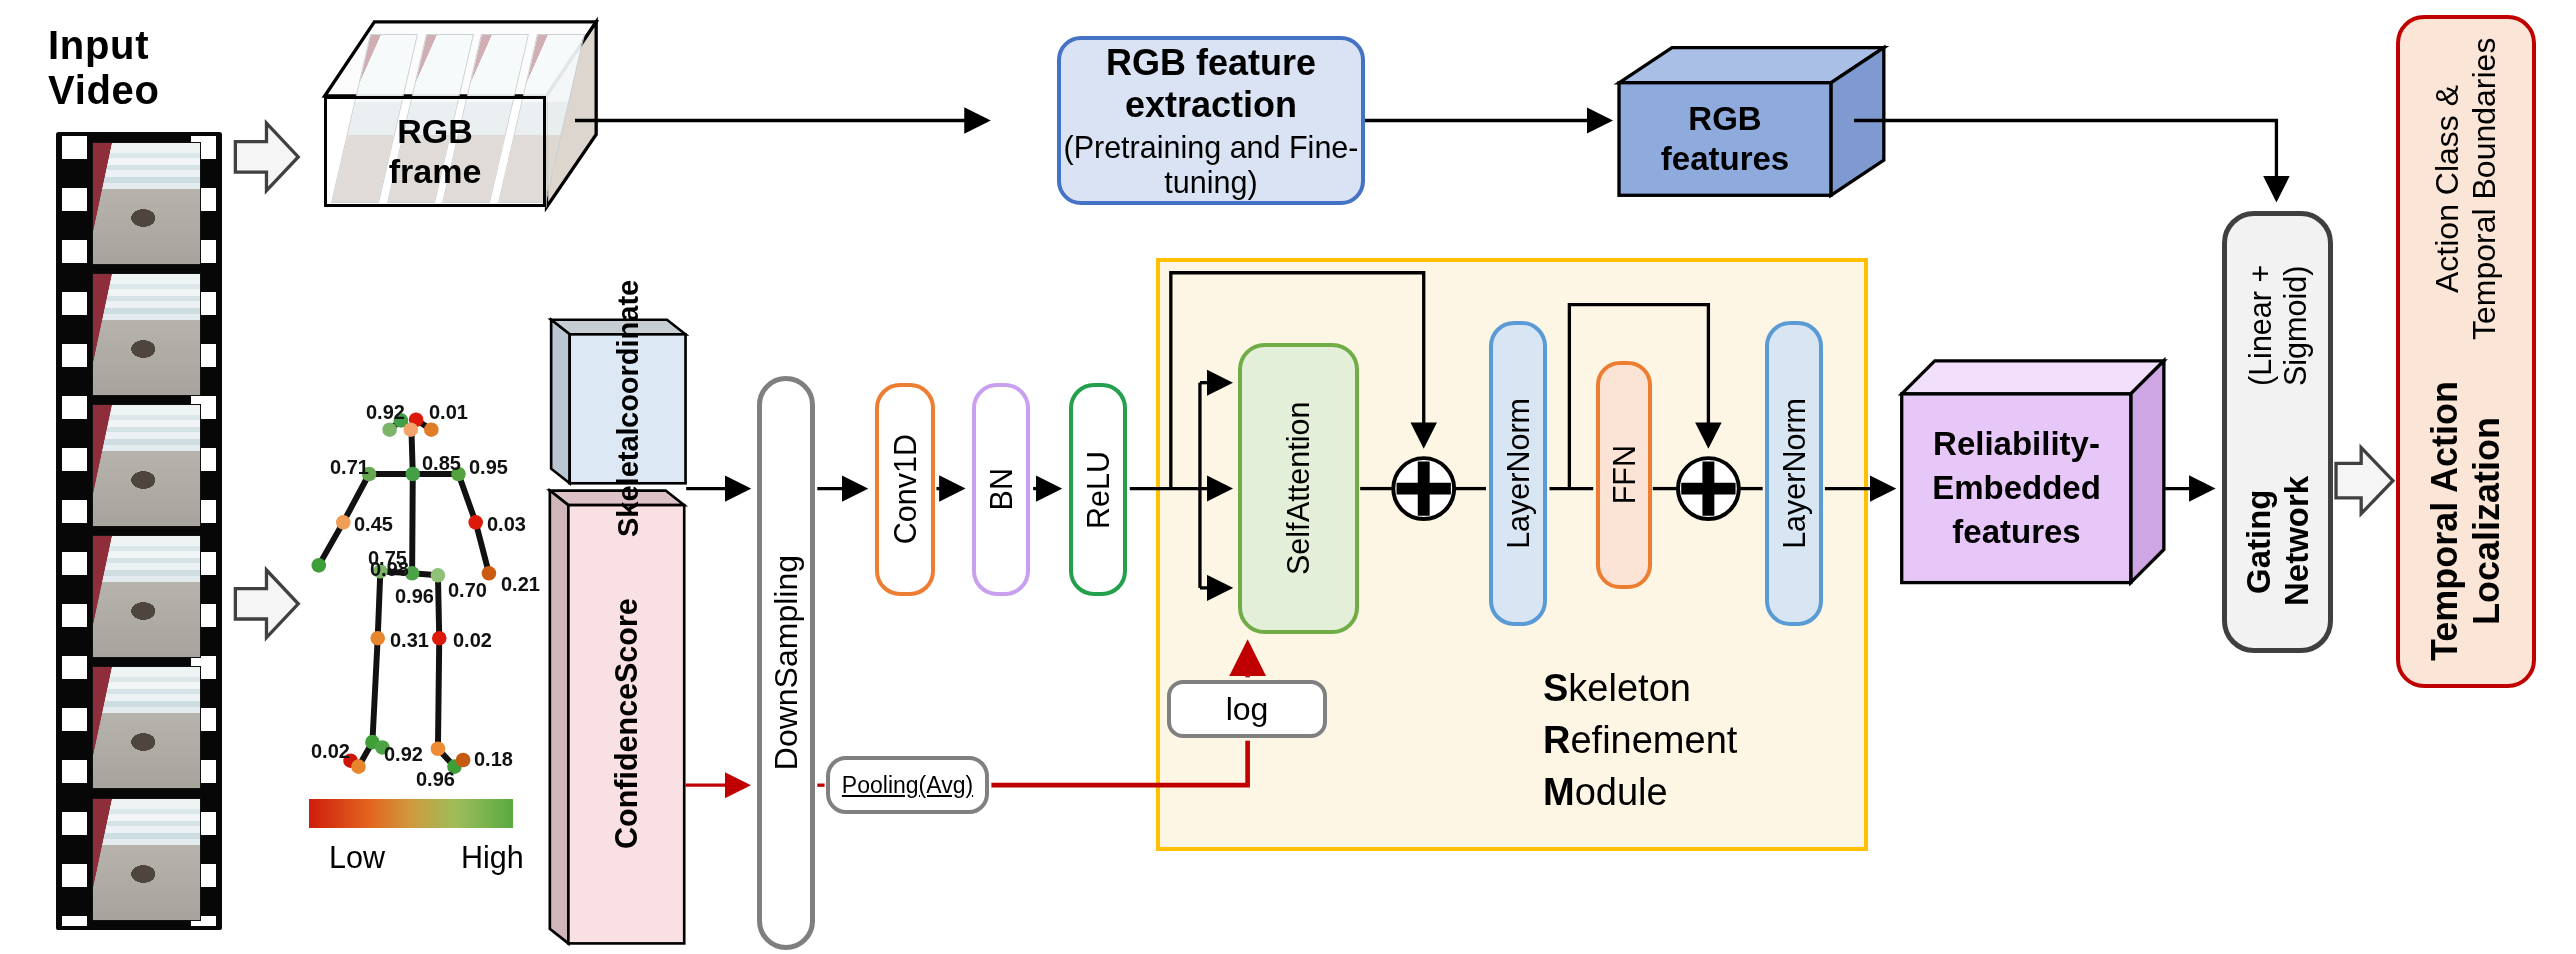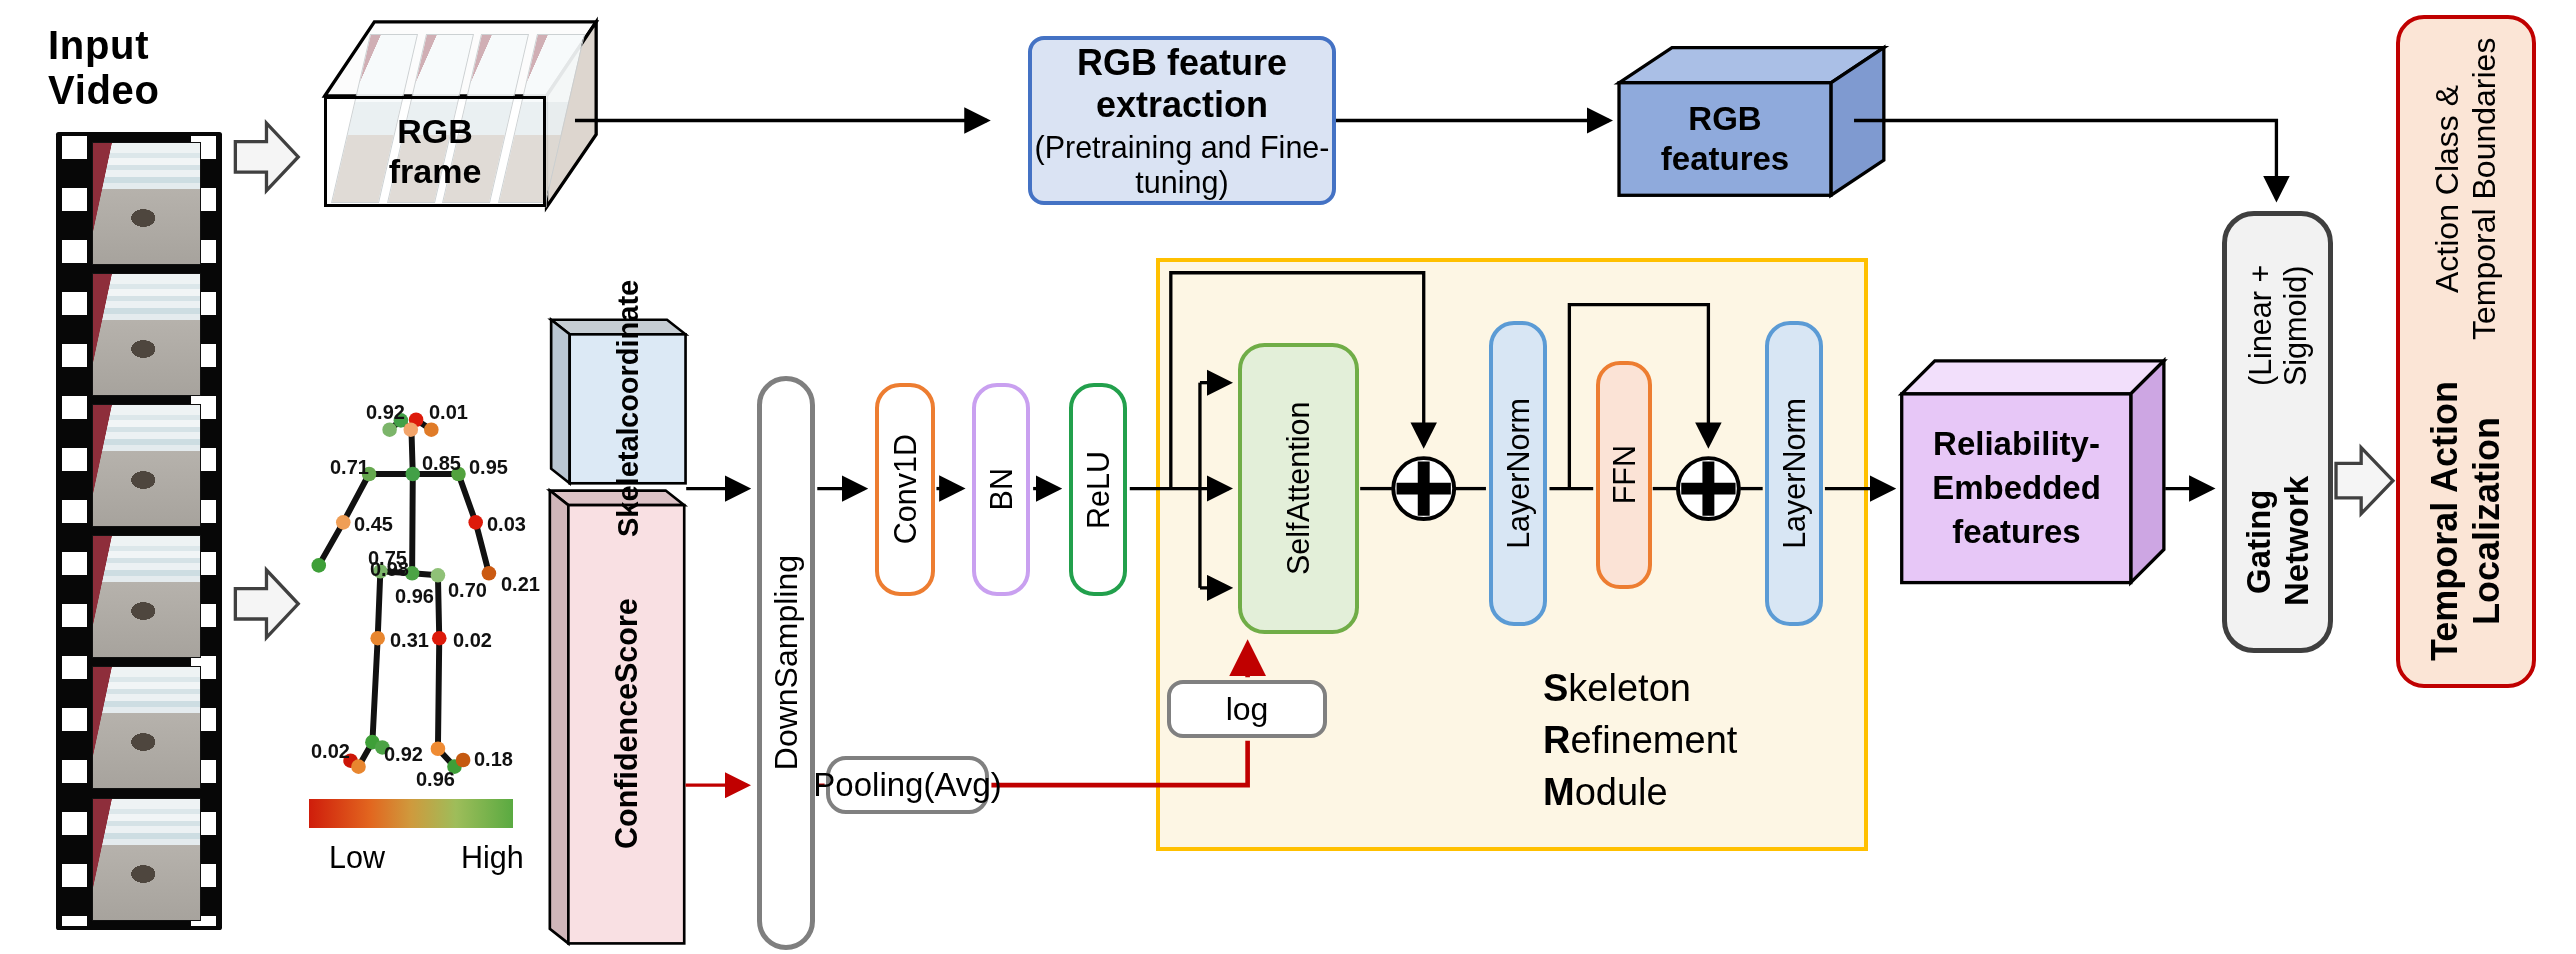--- a/index.html
+++ b/index.html
@@ -202,21 +202,21 @@
     <div class="photo" style="left:387px;"></div>
     <div class="photo" style="left:442px;"></div>
     <div class="photo" style="left:498px;"></div>
   </div>
   <div class="abs lvl3" style="left:324px;top:96px;width:222px;height:111px;border:3.3px solid #000;box-sizing:border-box;"></div>
   <div class="abs lvl4 boxlabel" style="left:324px;top:111px;width:222px;font-size:34px;line-height:40px;">
     <div>RGB</div>
     <div>frame</div>
   </div>
 
-  <div class="proc lvl2" style="left:1028px;top:36px;width:308px;height:169px;border:4px solid #4472c4;border-radius:16px;background:#dae3f3;flex-direction:column;">
+  <div class="proc lvl2" style="left:1057px;top:36px;width:308px;height:169px;border:4px solid #4472c4;border-radius:24px;background:#dae3f3;flex-direction:column;">
     <div style="font-size:36px;font-weight:bold;">RGB feature extraction</div>
     <div style="font-size:30.5px;margin-top:4px;">(Pretraining and Fine-tuning)</div>
   </div>
 
   <div class="abs lvl3 boxlabel" style="left:1619px;top:99px;width:212px;font-size:33px;line-height:40px;">
     <div>RGB</div>
     <div>features</div>
   </div>
 
   <div class="abs lvl3 vtext" style="left:570px;top:334px;width:116px;height:149px;font-size:29px;font-weight:600;">
@@ -263,21 +263,21 @@
     <span class="vtext" style="font-size:30.5px;">FFN</span>
   </div>
   <div class="proc lvl2" style="left:1765px;top:321px;width:58px;height:305px;border:4px solid #5b9bd5;border-radius:25px;background:#d8e6f4;">
     <span class="vtext" style="font-size:30.5px;">LayerNorm</span>
   </div>
 
   <div class="proc lvl2" style="left:1167px;top:680px;width:160px;height:58px;border:4.6px solid #808080;border-radius:16px;">
     <span style="font-size:32px;">log</span>
   </div>
   <div class="proc lvl2" style="left:826px;top:756px;width:163px;height:58px;border:4.6px solid #808080;border-radius:20px;">
-    <span style="font-size:33px;">Pooling(Avg)</span>
+    <span style="font-size:23px;text-decoration:underline;">Pooling(Avg)</span>
   </div>
 
   <div class="abs lvl3 boxlabel" style="left:1902px;top:422px;width:229px;font-size:33px;line-height:44px;">
     <div>Reliability-</div>
     <div>Embedded</div>
     <div>features</div>
   </div>
 
   <div class="proc lvl2" style="left:2222px;top:211px;width:111px;height:442px;border:5.3px solid #3f3f3f;border-radius:32px;background:#f2f2f2;">
     <span class="vtext">

